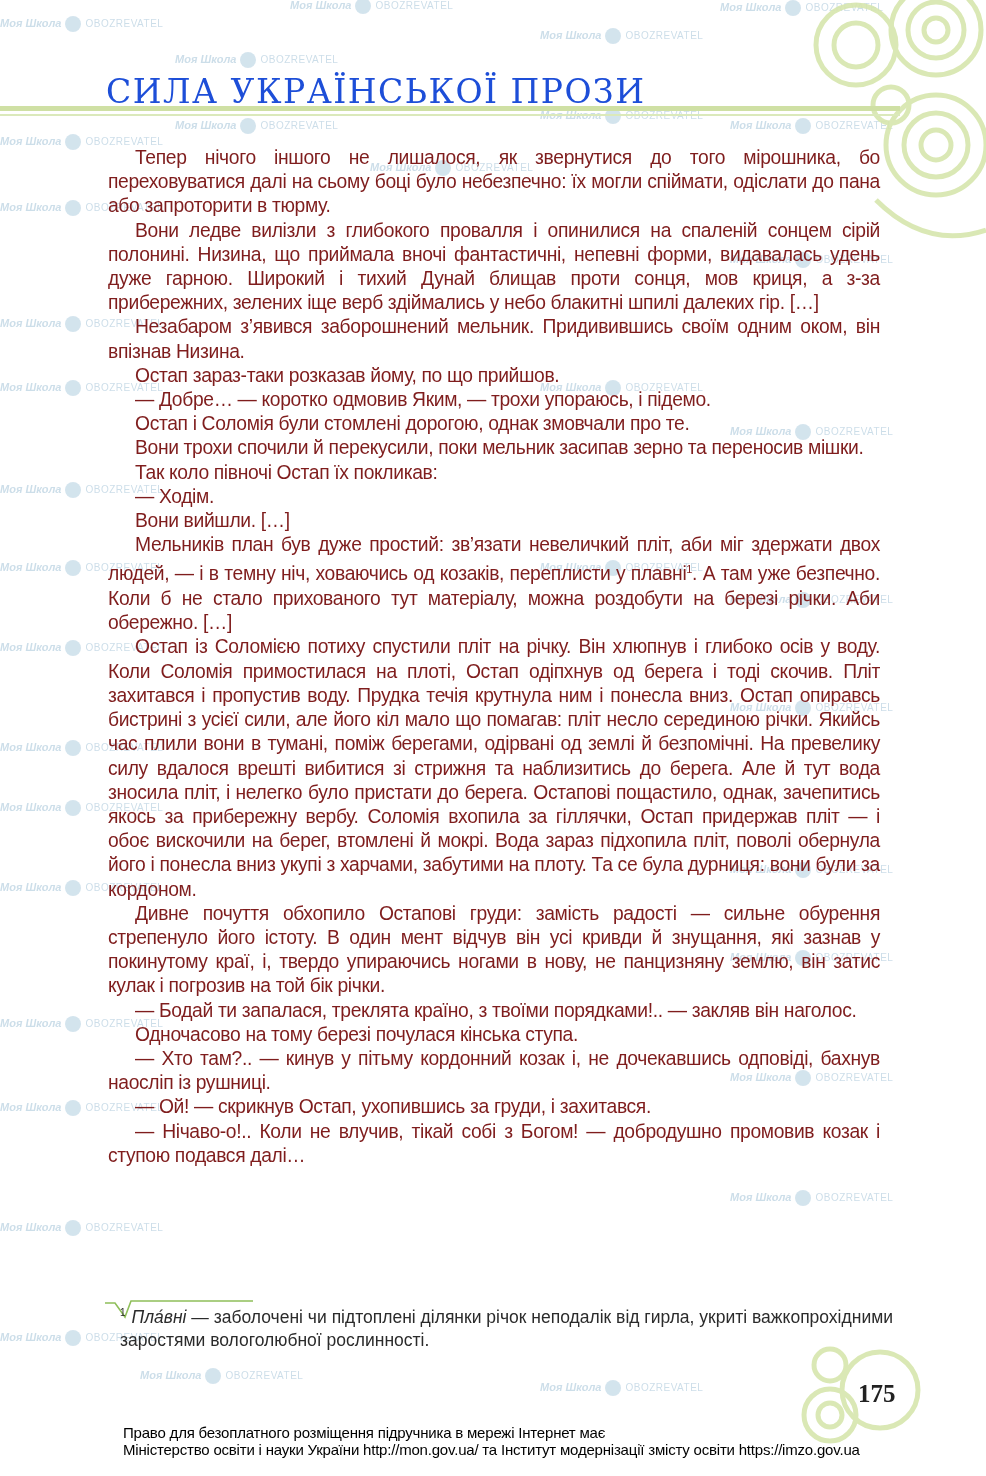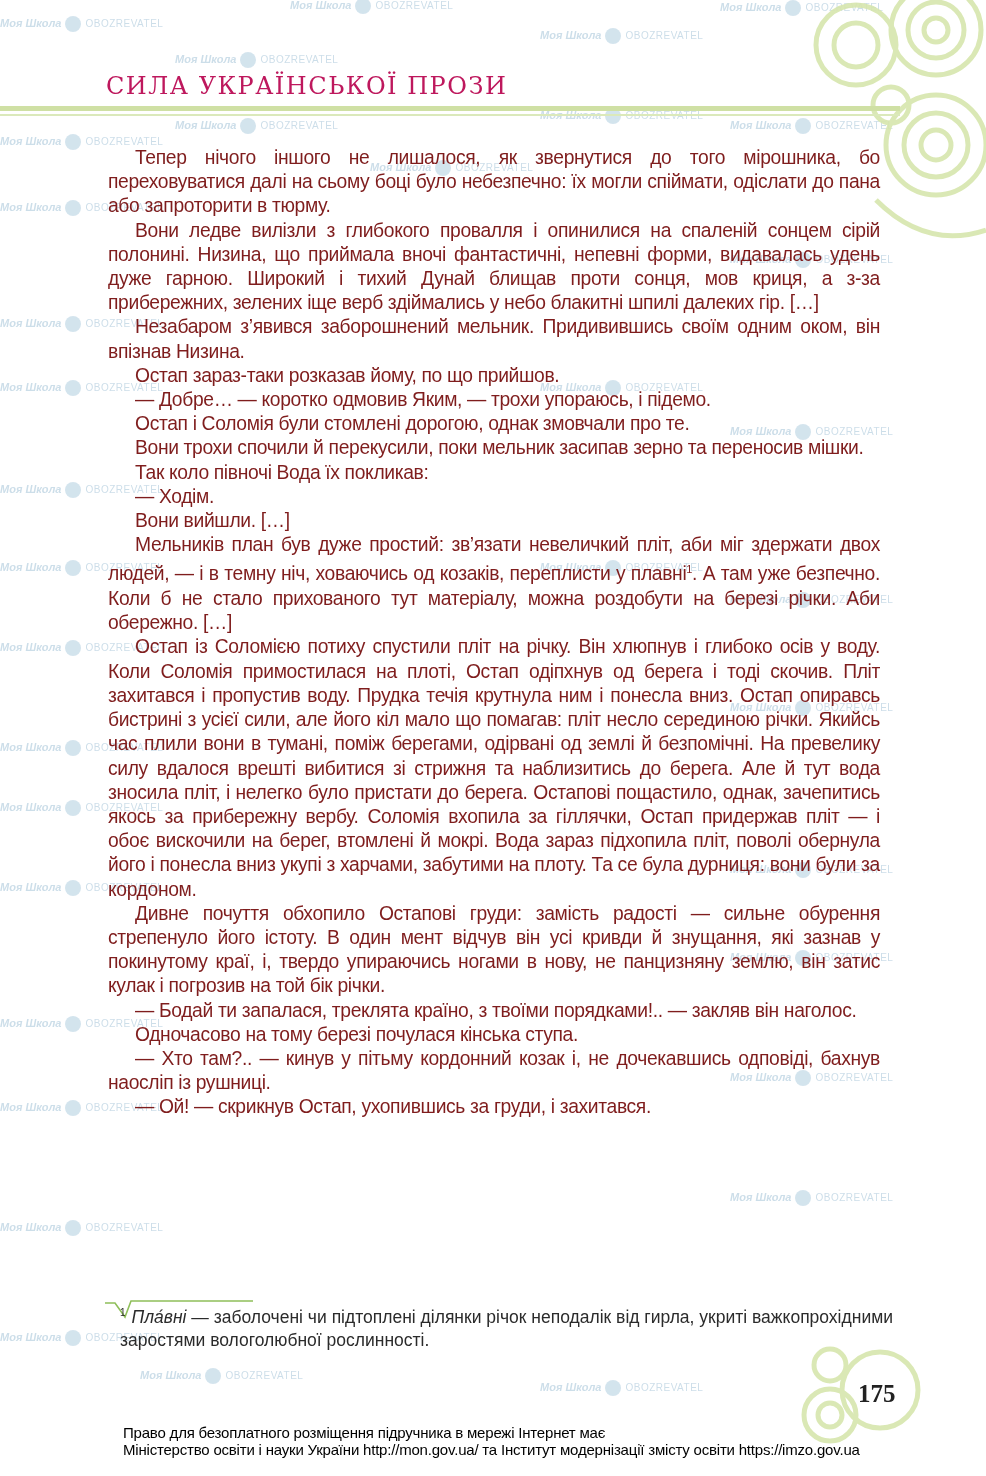--- a/index.html
+++ b/index.html
@@ -13,22 +13,22 @@
     position: absolute; font-size: 11px; color: #bcd3e2; font-style: italic;
     font-weight: bold; white-space: nowrap; opacity: 0.75; z-index: 0;
   }
   .wm .logo {
     display: inline-block; width: 16px; height: 16px; border-radius: 50%;
     background: #c5dbe8; vertical-align: middle; margin: 0 4px;
   }
   .wm .obz { font-style: normal; font-weight: normal; font-size: 10px; letter-spacing: 0.5px; }
   .header-title {
     position: absolute; left: 106px; top: 72px;
-    font-family: "DejaVu Serif", serif; font-size: 24px; letter-spacing: 1.5px;
-    color: #be185d; font-weight: normal; z-index: 2;
+    font-family: "DejaVu Serif", serif; font-size: 33px; letter-spacing: 1.5px;
+    color: #1d4ed8; font-weight: normal; z-index: 2;
   }
   .header-line {
     position: absolute; left: 0; top: 106px; width: 900px; height: 5px;
     background: #cfe0a4; z-index: 1;
   }
   .header-line2 {
     position: absolute; left: 0; top: 114px; width: 900px; height: 2px;
     background: #dbe9bb; z-index: 1;
   }
   .swirls { position: absolute; right: 0; top: 0; width: 200px; height: 260px; z-index: 1; }
@@ -120,30 +120,31 @@
 <div class="header-title">СИЛА УКРАЇНСЬКОЇ ПРОЗИ</div>
 
 <div class="content">
   <p>Тепер нічого іншого не лишалося, як звернутися до того мірошника, бо переховуватися далі на сьому боці було небезпечно: їх могли спіймати, одіслати до пана або запроторити в тюрму.</p>
   <p>Вони ледве вилізли з глибокого провалля і опинилися на спаленій сонцем сірій полонині. Низина, що приймала вночі фантастичні, непевні форми, видавалась удень дуже гарною. Широкий і тихий Дунай блищав проти сонця, мов криця, а з-за прибережних, зелених іще верб здіймались у небо блакитні шпилі далеких гір. […]</p>
   <p>Незабаром з’явився заборошнений мельник. Придивившись своїм одним оком, він впізнав Низина.</p>
   <p>Остап зараз-таки розказав йому, по що прийшов.</p>
   <p>— Добре… — коротко одмовив Яким, — трохи упораюсь, і підемо.</p>
   <p>Остап і Соломія були стомлені дорогою, однак змовчали про те.</p>
   <p>Вони трохи спочили й перекусили, поки мельник засипав зерно та переносив мішки.</p>
-  <p>Так коло півночі Вода їх покликав:</p>
+  <p>Так коло півночі Остап їх покликав:</p>
   <p>— Ходім.</p>
   <p>Вони вийшли. […]</p>
   <p><span>Мельників план був дуже простий: зв’язати невеличкий пліт, аби міг здержати двох людей, — і в темну ніч, ховаючись од козаків, переплисти у плавні</span><sup>1</sup><span>. А там уже безпечно. Коли б не стало прихованого тут матеріалу, можна роздобути на березі річки. Аби обережно. […]</span></p>
   <p>Остап із Соломією потиху спустили пліт на річку. Він хлюпнув і глибоко осів у воду. Коли Соломія примостилася на плоті, Остап одіпхнув од берега і тоді скочив. Пліт захитався і пропустив воду. Прудка течія крутнула ним і понесла вниз. Остап опиравсь бистрині з усієї сили, але його кіл мало що помагав: пліт несло серединою річки. Якийсь час плили вони в тумані, поміж берегами, одірвані од землі й безпомічні. На превелику силу вдалося врешті вибитися зі стрижня та наблизитись до берега. Але й тут вода зносила пліт, і нелегко було пристати до берега. Остапові пощастило, однак, зачепитись якось за прибережну вербу. Соломія вхопила за гіллячки, Остап придержав пліт — і обоє вискочили на берег, втомлені й мокрі. Вода зараз підхопила пліт, поволі обернула його і понесла вниз укупі з харчами, забутими на плоту. Та се була дурниця: вони були за кордоном.</p>
   <p>Дивне почуття обхопило Остапові груди: замість радості — сильне обурення стрепенуло його істоту. В один мент відчув він усі кривди й знущання, які зазнав у покинутому краї, і, твердо упираючись ногами в нову, не панцизняну землю, він затис кулак і погрозив на той бік річки.</p>
   <p>— Бодай ти запалася, треклята країно, з твоїми порядками!.. — закляв він наголос.</p>
   <p>Одночасово на тому березі почулася кінська ступа.</p>
   <p>— Хто там?.. — кинув у пітьму кордонний козак і, не дочекавшись одповіді, бахнув наосліп із рушниці.</p>
   <p>— Ой! — скрикнув Остап, ухопившись за груди, і захитався.</p>
+  <p>— Нічаво-о!.. Коли не влучив, тікай собі з Богом! — добродушно промовив козак і ступою подався далі…</p>
 </div>
 
 <svg class="fn-mark" viewBox="0 0 150 24">
   <path d="M2 6 L12 6 L22 20 L28 4 L150 4" fill="none" stroke="#8fbf5a" stroke-width="1.6"></path>
 </svg>
 
 <div class="footnote">
   <sup>1</sup><span class="term">Пла́вні</span><span> — заболочені чи підтоплені ділянки річок неподалік від гирла, укриті важкопрохідними заростями вологолюбної рослинності.</span>
 </div>
 

